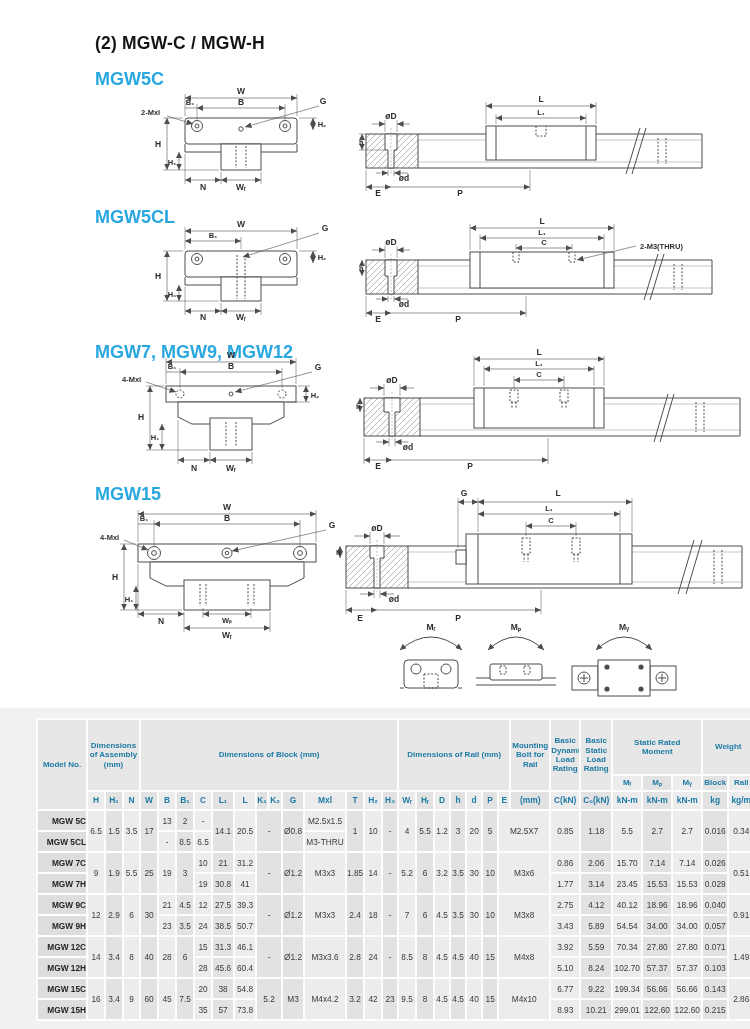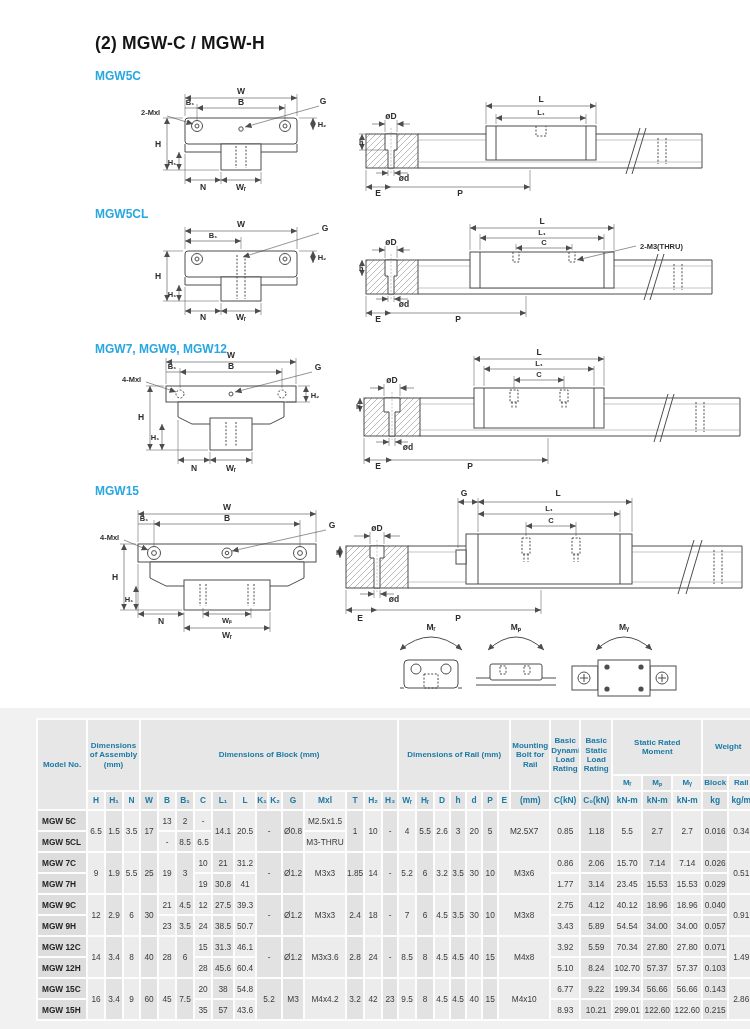--- a/index.html
+++ b/index.html
@@ -1,20 +1,20 @@
 <!DOCTYPE html>
 <html><head>
 <meta charset="utf-8">
 <style>
   html,body{margin:0;padding:0;background:#fff;}
   .page{position:relative;width:750px;height:1029px;background:#ffffff;overflow:hidden;
         font-family:"Liberation Sans",sans-serif;margin-top:24px;}
   .abs{position:absolute;}
   .title{font-size:17.5px;font-weight:bold;color:#151515;letter-spacing:.2px;}
-  .sec-label{font-size:12px;font-weight:bold;color:#29a7e0;text-align:center;}
+  .sec-label{font-size:18px;font-weight:bold;color:#29a7e0;text-align:center;}
   .band{left:0;top:684px;width:750px;height:345px;background:#f2f1f1;}
   .footnote{font-size:15px;color:#333;}
 
   
   svg text{font-family:"Liberation Sans",sans-serif;font-size:8.5px;font-weight:bold;fill:#2e2e2e;}
   svg text.sm{font-size:7.5px;}
   .ln{stroke:#4d4d4d;fill:none;stroke-width:1;}
   .fl{fill:#ffffff;stroke:#4d4d4d;stroke-width:1;}
   .dim{stroke:#4d4d4d;fill:none;stroke-width:.6;}
   .ext{stroke:#4d4d4d;fill:none;stroke-width:.5;}
@@ -27,21 +27,21 @@
         background:#fdfdfd;font-size:8.3px;color:#3a3a3a;}
   th{font-weight:bold;color:#1c7aa4;white-space:pre-line;padding:1px 0;vertical-align:middle;
      text-align:center;line-height:1.18;font-size:8px;overflow:hidden;}
   thead tr:nth-child(1) th{height:52px;}
   thead tr:nth-child(2) th{height:12px;}
   thead tr:nth-child(3) th{height:15px;font-size:8.4px;}
   td{text-align:center;padding:0;height:19px;vertical-align:middle;overflow:hidden;}
   .cA{background:#e3e2e2;}
   .cB{background:#edecec;}
   .grp{background:#e8e7e7;}
-  .model{background:#dedddd;text-align:left;font-weight:bold;color:#242424;padding-left:4px;}
+  .model{background:#dedddd;text-align:right;font-weight:bold;color:#242424;padding-left:4px;}
 </style>
 </head>
 <body>
 
 <div class="page">
 
   <svg width="0" height="0" style="position:absolute">
     <defs>
       <marker id="mE" markerUnits="userSpaceOnUse" markerWidth="7" markerHeight="6" refX="6.5" refY="3" orient="auto">
         <path d="M0 0 L6.5 3 L0 6 Z" fill="#4d4d4d"></path>
@@ -633,21 +633,21 @@
             <td rowspan="2" class="cA">14.1</td>
             <td rowspan="2" class="cB">20.5</td>
             <td colspan="2" rowspan="2" class="cA">-</td>
             <td rowspan="2" class="cA">Ø0.8</td>
             <td class="cB">M2.5x1.5</td>
             <td rowspan="2" class="cA">1</td>
             <td rowspan="2" class="cB">10</td>
             <td rowspan="2" class="cA">-</td>
             <td rowspan="2" class="cB">4</td>
             <td rowspan="2" class="cA">5.5</td>
-            <td rowspan="2" class="cB">2.6</td>
+            <td rowspan="2" class="cB">1.2</td>
             <td rowspan="2" class="cA">3</td>
             <td rowspan="2" class="cB">20</td>
             <td rowspan="2" class="cA">5</td>
             <td colspan="2" rowspan="2" class="cB">M2.5X7</td>
             <td rowspan="2" class="cB">0.85</td>
             <td rowspan="2" class="cA">1.18</td>
             <td rowspan="2" class="cB">5.5</td>
             <td rowspan="2" class="cA">2.7</td>
             <td rowspan="2" class="cB">2.7</td>
             <td rowspan="2" class="cA">0.016</td>
@@ -823,21 +823,21 @@
             <td class="cB">199.34</td>
             <td class="cA">56.66</td>
             <td class="cB">56.66</td>
             <td class="cA">0.143</td>
             <td rowspan="2" class="cB">2.86</td>
           </tr>
           <tr>
             <td class="cA model">MGW 15H</td>
             <td class="cB">35</td>
             <td class="cA">57</td>
-            <td class="cB">43.6</td>
+            <td class="cB">73.8</td>
             <td class="cB">8.93</td>
             <td class="cA">10.21</td>
             <td class="cB">299.01</td>
             <td class="cA">122.60</td>
             <td class="cB">122.60</td>
             <td class="cA">0.215</td>
           </tr>
         </tbody>
     </table>
   </div>

